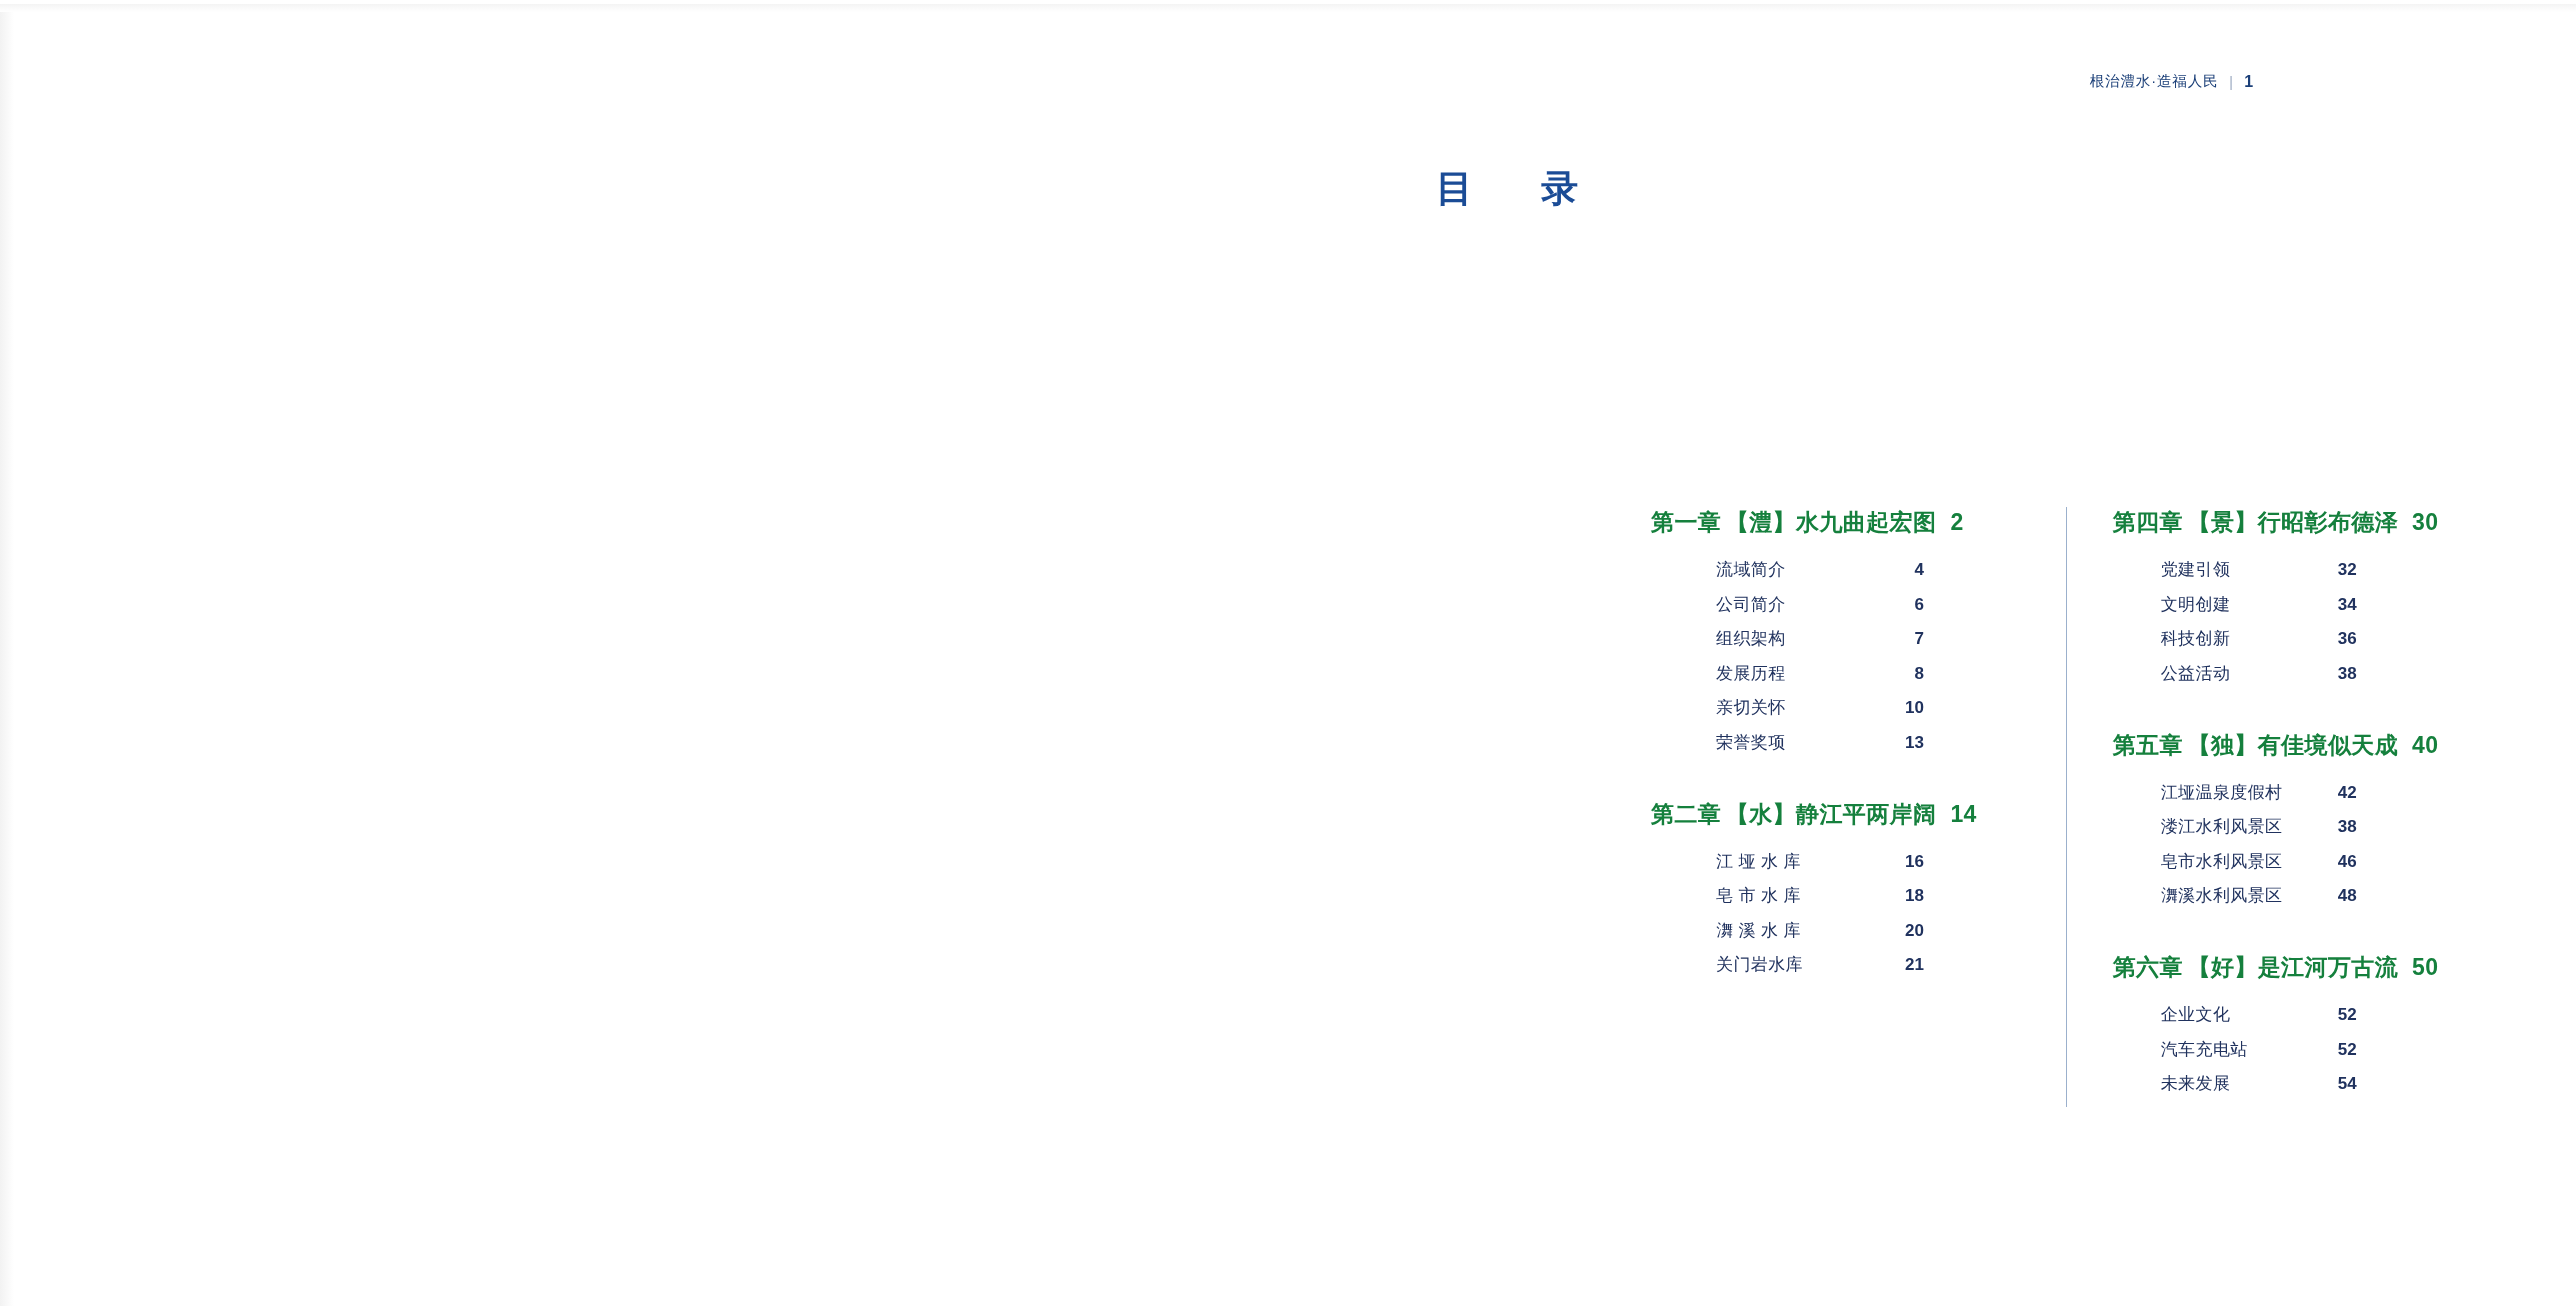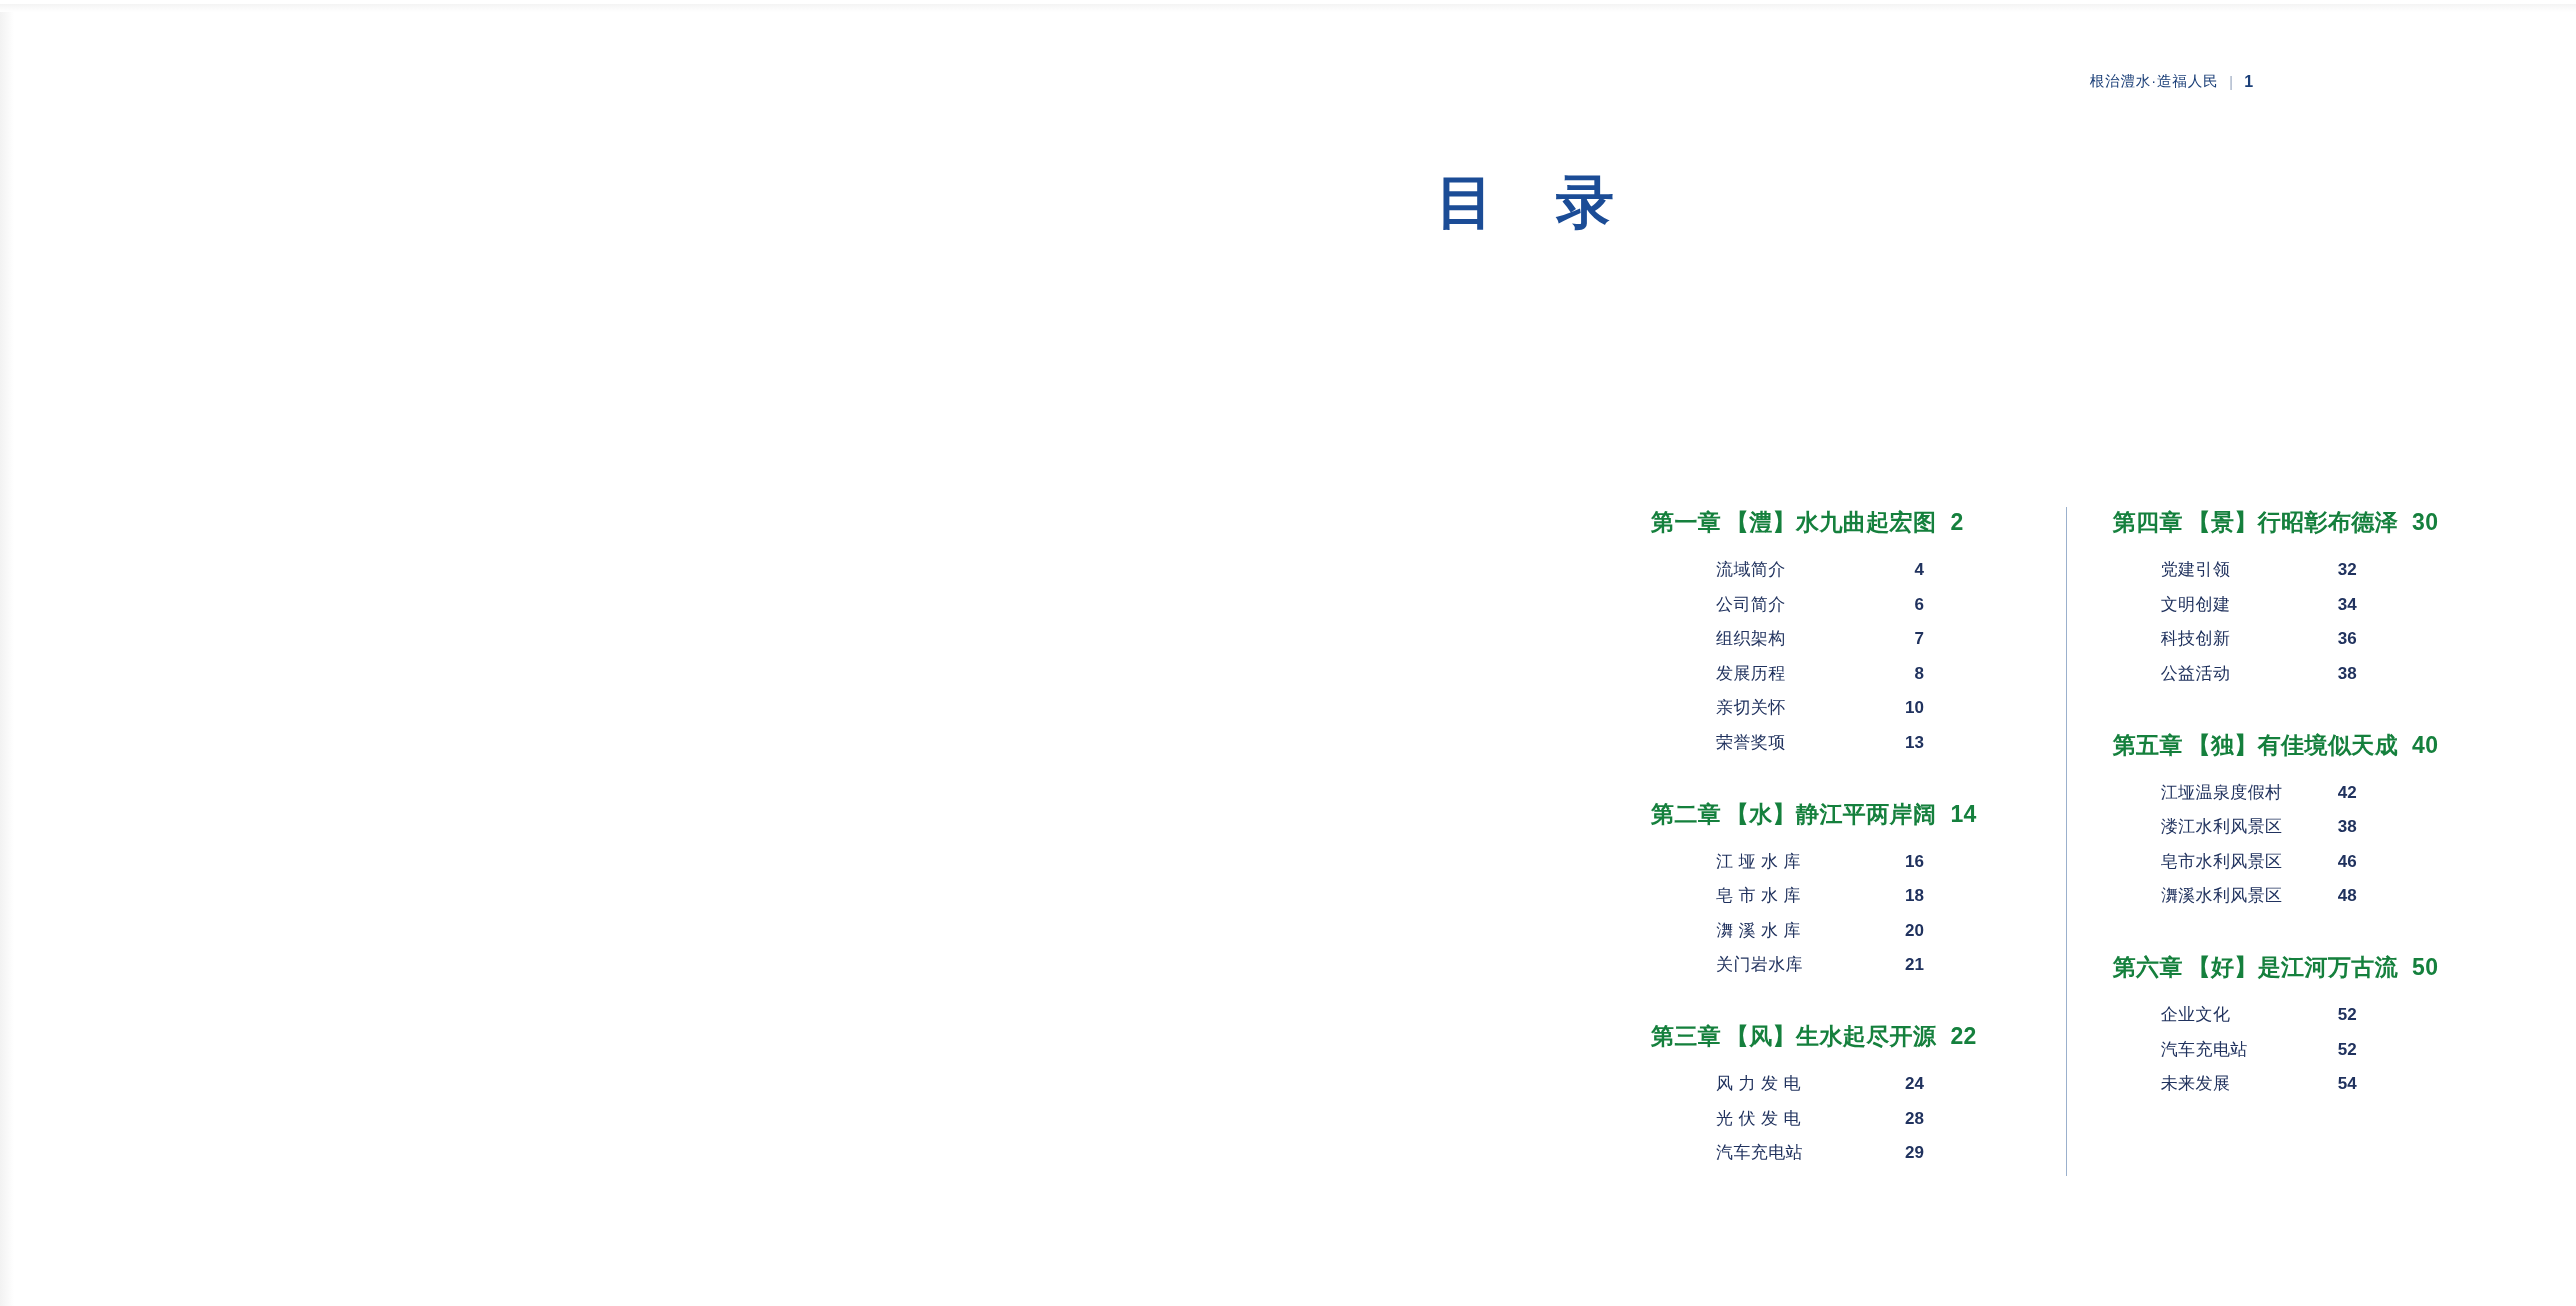--- a/index.html
+++ b/index.html
@@ -46,25 +46,26 @@
     font-size: 16px;
     font-weight: bold;
     color: #1b3f78;
   }
 
   
   .toc-title {
     position: absolute;
     left: 1436px;
     top: 169px;
-    font-size: 58px;
+    font-size: 37px;
     font-weight: bold;
     letter-spacing: 23px;
     color: #1b4c96;
     line-height: 1;
+    font-family: Liberation Mono, monospace;
   }
 
   
   .toc-wrap {
     position: absolute;
     left: 1651px;
     top: 503px;
     width: 860px;
     display: flex;
   }
@@ -219,39 +220,20 @@
         <div class="entry">
           <span class="e-label">㵲 溪 水 库</span>
           <span class="e-page">20</span>
         </div>
         <div class="entry">
           <span class="e-label">关门岩水库</span>
           <span class="e-page">21</span>
         </div>
       </div>
 
-      <div class="chapter-block">
-        <div class="chapter-head">
-          <span class="ch-num">第三章</span>
-          <span class="ch-name">【风】生水起尽开源</span>
-          <span class="ch-page">22</span>
-        </div>
-        <div class="entry">
-          <span class="e-label">风 力 发 电</span>
-          <span class="e-page">24</span>
-        </div>
-        <div class="entry">
-          <span class="e-label">光 伏 发 电</span>
-          <span class="e-page">28</span>
-        </div>
-        <div class="entry">
-          <span class="e-label">汽车充电站</span>
-          <span class="e-page">29</span>
-        </div>
-      </div>
 
     </div>
 
     <div class="toc-col col-right">
 
       <div class="chapter-block">
         <div class="chapter-head">
           <span class="ch-num">第四章</span>
           <span class="ch-name">【景】行昭彰布德泽</span>
           <span class="ch-page">30</span>

